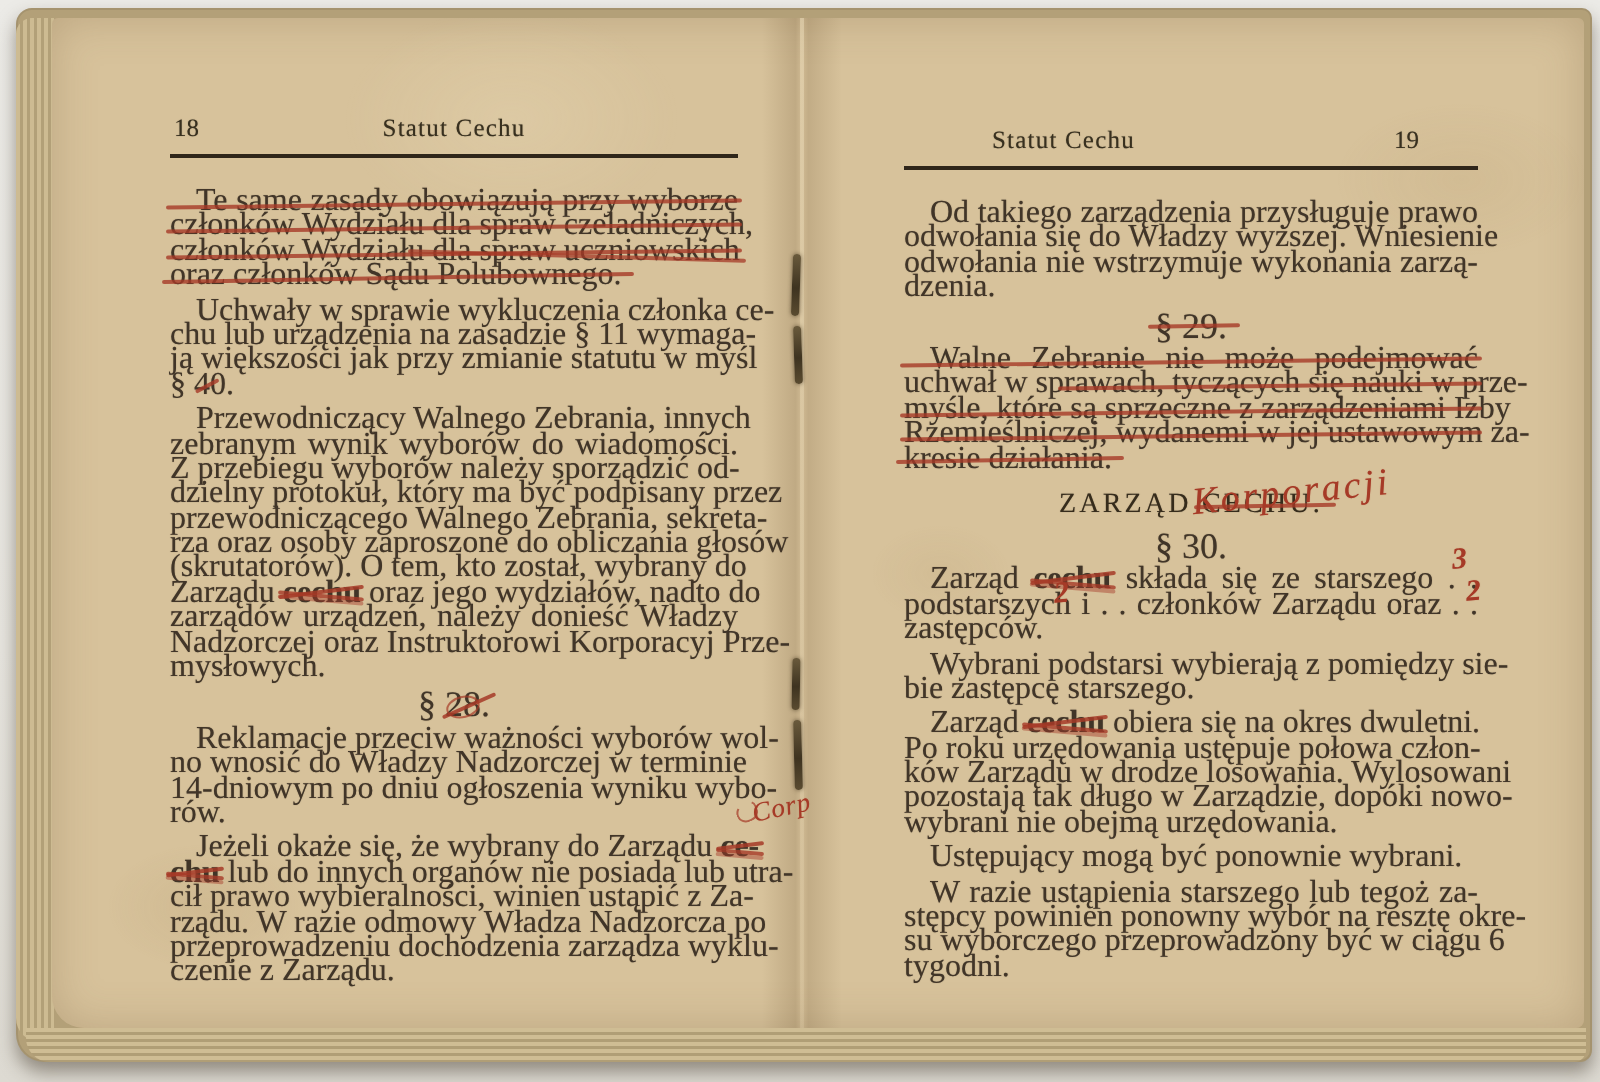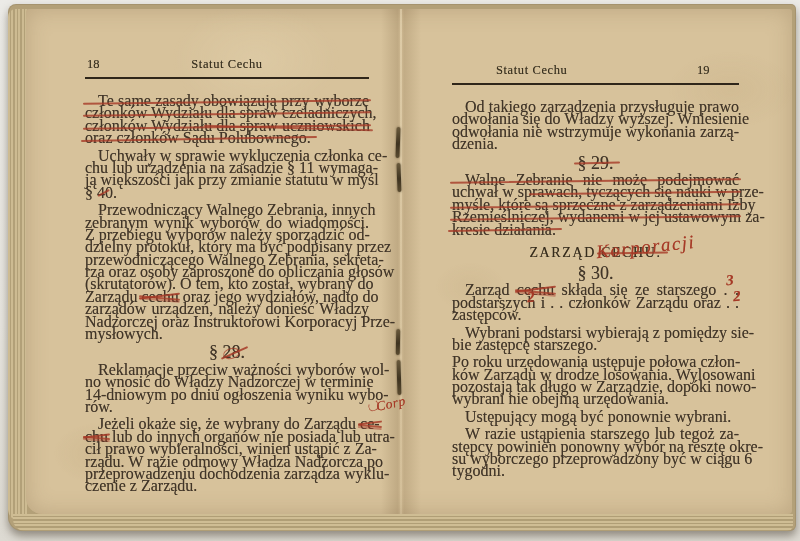--- a/index.html
+++ b/index.html
@@ -53,21 +53,21 @@
   .zarzad{font-size:14px;letter-spacing:1.6px;text-align:center;margin-top:9px;line-height:16px;color:#362c1c;}
   
   .rs::after{content:"";position:absolute;left:-2px;right:-2px;top:47%;height:1.7px;
         background:rgba(166,58,39,.8);border-radius:2px;transform:rotate(-.7deg);}
   .rs.d2::before{content:"";position:absolute;left:42%;right:-4px;top:62%;height:1.6px;
         background:rgba(166,58,39,.75);border-radius:2px;transform:rotate(1.6deg);}
   .rs.pr::after{left:27%;}
   .ils{position:relative;display:inline-block;}
   .ils::after{content:"";position:absolute;left:-4px;right:-6px;top:47%;height:1.7px;
         background:rgba(166,58,39,.8);border-radius:2px;transform:rotate(-1deg);}
-  .xw{position:relative;}
+  .xw{position:relative;font-weight:bold;}
   .xw::before{content:"";position:absolute;left:-2px;right:-2px;top:40%;height:1.5px;
         background:rgba(166,58,39,.85);transform:rotate(-7deg);border-radius:2px;}
   .xw::after{content:"";position:absolute;left:-2px;right:-2px;top:55%;height:1.5px;
         background:rgba(166,58,39,.8);transform:rotate(5deg);border-radius:2px;
         box-shadow:0 2px 0 rgba(166,58,39,.45);}
   .scrib{position:relative;display:inline-block;}
   .scrib::before{content:"";position:absolute;left:-3px;right:-3px;top:48%;height:1.7px;
         background:rgba(166,58,39,.85);transform:rotate(-24deg);border-radius:2px;}
   .scrib::after{content:"";position:absolute;left:0;top:15%;width:15px;height:9px;
         border:1.5px solid rgba(166,58,39,.7);border-radius:50%;transform:rotate(-14deg);}
@@ -189,20 +189,21 @@
       <div class="ln">podstarszych i .  . członków Zarządu oraz  . .</div>
       <div class="ln last">zastępców.</div>
     </div>
 
     <div class="para">
       <div class="ln ind">Wybrani podstarsi wybierają z pomiędzy sie-</div>
       <div class="ln last">bie zastępcę starszego.</div>
     </div>
 
     <div class="para">
+      <div class="ln ind"><span>Zarząd </span><span class="xw">cechu</span><span> obiera się na okres dwuletni.</span></div>
       <div class="ln">Po roku urzędowania ustępuje połowa człon-</div>
       <div class="ln">ków Zarządu w drodze losowania. Wylosowani</div>
       <div class="ln">pozostają tak długo w Zarządzie, dopóki nowo-</div>
       <div class="ln last">wybrani nie obejmą urzędowania.</div>
     </div>
 
     <div class="para">
       <div class="ln ind last">Ustępujący mogą być ponownie wybrani.</div>
     </div>
 

